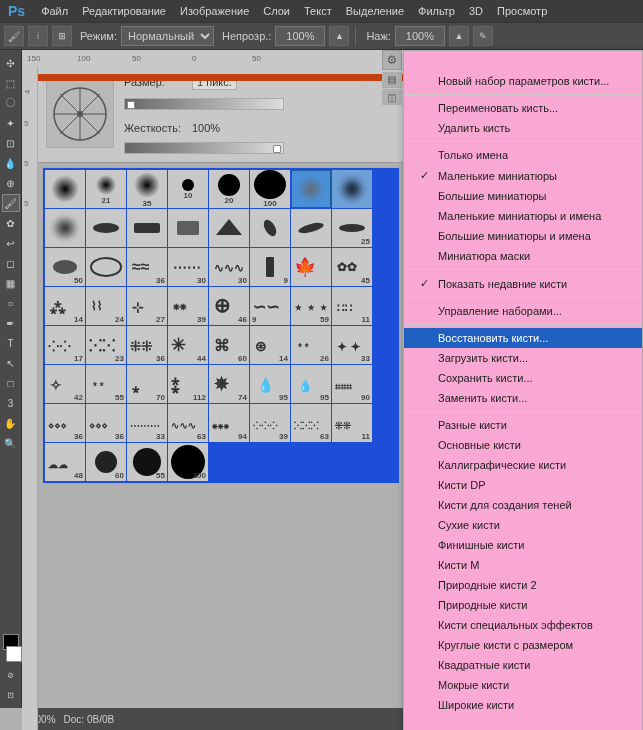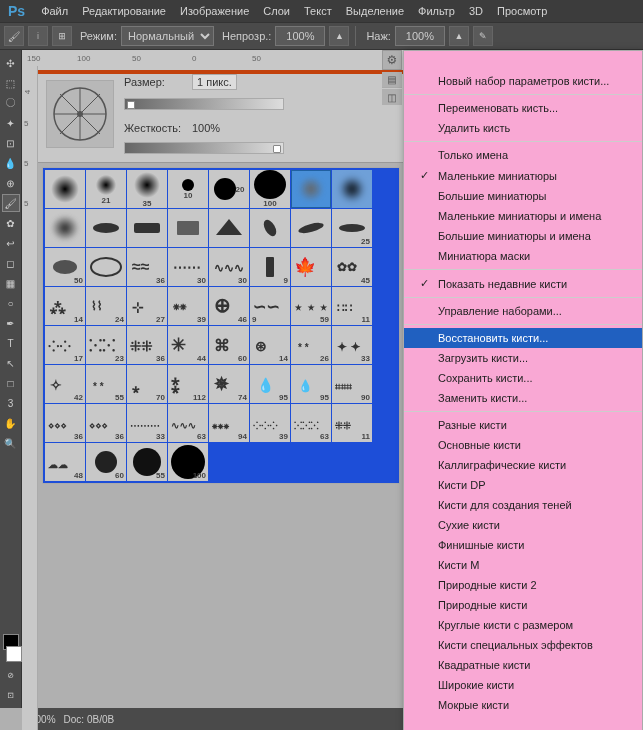--- a/index.html
+++ b/index.html
@@ -237,21 +237,21 @@
   <div class="left-tool">3</div>
   <div class="left-tool">✋</div>
   <div class="left-tool">🔍</div>
   <div style="flex:1"></div>
   <div style="width:16px;height:16px;background:#000;border:1px solid #888;margin:2px auto;"></div>
   <div style="width:16px;height:16px;background:#fff;border:1px solid #888;margin:2px auto;margin-top:-8px;margin-left:6px;"></div>
   <div class="left-tool" style="font-size:8px;">⊘</div>
   <div class="left-tool" style="font-size:8px;">⊡</div>
 </div>
 
-<div id="ruler-h" style="position:absolute;left:22px;top:50px;right:240px;height:24px;background:#c8c8c8;border-bottom:4px solid #c2410c;z-index:10;text-decoration:underline;">
+<div id="ruler-h" style="position:absolute;left:22px;top:50px;right:240px;height:31px;background:#c8c8c8;border-bottom:7px solid #c2410c;z-index:10;text-decoration:underline;">
   <svg width="100%" height="16">
     <text x="5" y="11" font-size="8" fill="#666">150</text>
     <text x="55" y="11" font-size="8" fill="#666">100</text>
     <text x="110" y="11" font-size="8" fill="#666">50</text>
     <text x="170" y="11" font-size="8" fill="#666">0</text>
     <text x="230" y="11" font-size="8" fill="#666">50</text>
   </svg>
 </div>
 
 <div id="ruler-v" style="position:absolute;left:22px;top:66px;width:16px;bottom:22px;background:#c8c8c8;border-right:1px solid #aaa;z-index:10;">
@@ -315,21 +315,21 @@
         <span style="font-size:8px;color:#444;">21</span>
       </div>
       <div class="brush-cell" style="width:40px;height:38px;display:flex;flex-direction:column;align-items:center;justify-content:center;">
         <div style="width:28px;height:28px;background:radial-gradient(circle,#000 0%,transparent 65%);"></div>
         <span style="font-size:8px;color:#444;">35</span>
       </div>
       <div class="brush-cell" style="width:40px;height:38px;display:flex;flex-direction:column;align-items:center;justify-content:center;">
         <div style="width:12px;height:12px;background:#000;border-radius:50%;"></div>
         <span style="font-size:8px;color:#444;">10</span>
       </div>
-      <div class="brush-cell" style="width:40px;height:38px;display:flex;flex-direction:row;align-items:center;justify-content:center;">
+      <div class="brush-cell" style="width:40px;height:38px;display:flex;flex-direction:column;align-items:center;justify-content:center;">
         <div style="width:22px;height:22px;background:#000;border-radius:50%;"></div>
         <span style="font-size:8px;color:#444;">20</span>
       </div>
       <div class="brush-cell" style="width:40px;height:38px;display:flex;flex-direction:column;align-items:center;justify-content:center;">
         <div style="width:32px;height:32px;background:#000;border-radius:50%;"></div>
         <span style="font-size:8px;color:#444;">100</span>
       </div>
 
       <div class="brush-cell selected" style="width:40px;height:38px;display:flex;flex-direction:column;align-items:center;justify-content:center;background:#4a90d9;border:1px solid #2060a0;">
         <div style="width:30px;height:30px;background:radial-gradient(circle,#666 0%,transparent 60%);filter:blur(2px);"></div>
@@ -760,36 +760,36 @@
   <div class="dropdown-item">
     <span class="dropdown-checkmark"> </span>
     <span>Природные кисти 2</span>
   </div>
   <div class="dropdown-item">
     <span class="dropdown-checkmark"> </span>
     <span>Природные кисти</span>
   </div>
   <div class="dropdown-item">
     <span class="dropdown-checkmark"> </span>
+    <span>Кисти специальных эффектов</span>
+  </div>
+  <div class="dropdown-item">
+    <span class="dropdown-checkmark"> </span>
     <span>Круглые кисти с размером</span>
   </div>
   <div class="dropdown-item">
     <span class="dropdown-checkmark"> </span>
-    <span>Кисти специальных эффектов</span>
-  </div>
-  <div class="dropdown-item">
-    <span class="dropdown-checkmark"> </span>
     <span>Квадратные кисти</span>
   </div>
   <div class="dropdown-item">
     <span class="dropdown-checkmark"> </span>
+    <span>Мокрые кисти</span>
+  </div>
+  <div class="dropdown-item">
+    <span class="dropdown-checkmark"> </span>
     <span>Широкие кисти</span>
-  </div>
-  <div class="dropdown-item">
-    <span class="dropdown-checkmark"> </span>
-    <span>Мокрые кисти</span>
   </div>
 </div>
 
 <div style="position:absolute;bottom:0;left:22px;right:0;height:22px;background:#4a4a4a;display:flex;align-items:center;padding:0 8px;gap:8px;">
   <span style="color:#ccc;font-size:10px;">100%</span>
   <span style="color:#ccc;font-size:10px;">Doc: 0B/0B</span>
 </div>
 
 </body></html>

